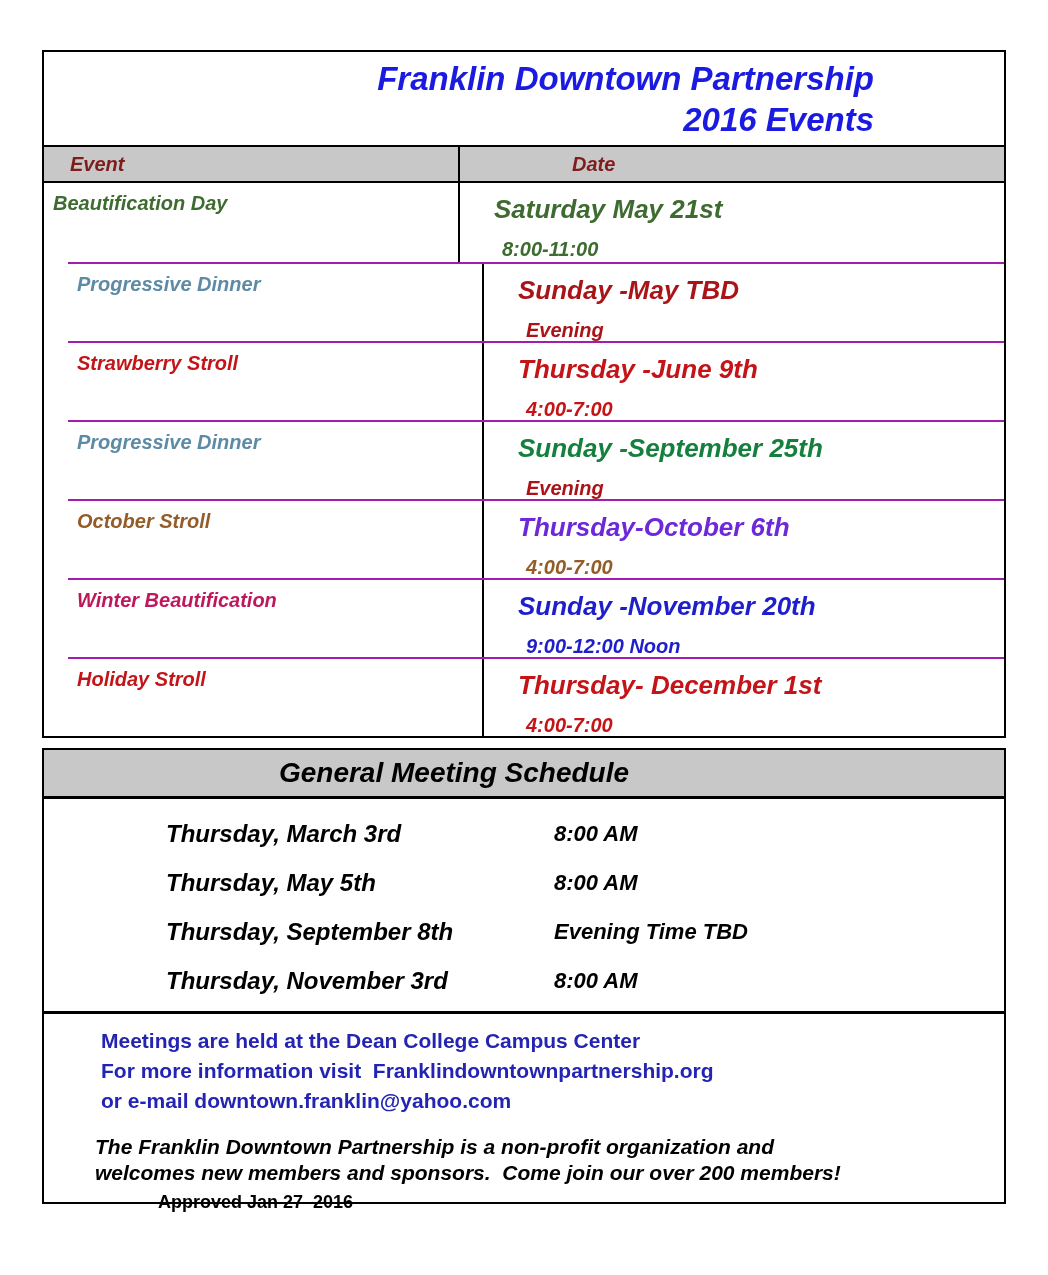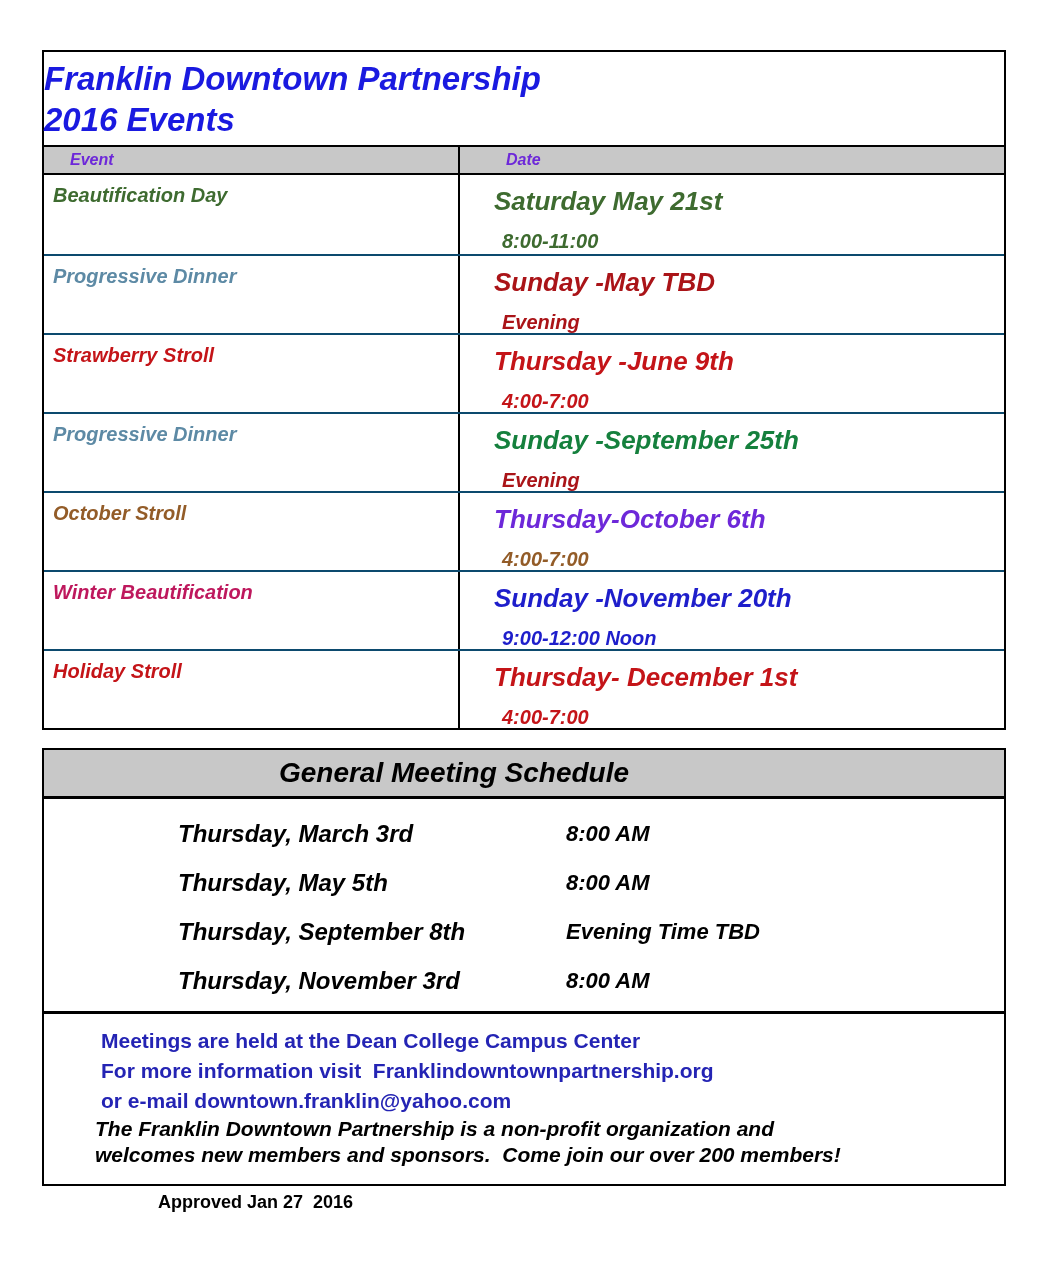--- a/index.html
+++ b/index.html
@@ -20,47 +20,47 @@
     left: 42px; top: 50px;
     width: 964px;
     border: 2px solid #000;
     background: #fff;
   }
   .title-row {
     height: 93px;
     padding-right: 130px;
     display: flex; flex-direction: column;
     justify-content: center;
-    text-align: left;
+    text-align: right;
     font-size: 33px;
     line-height: 41px;
   }
   .header-row {
     display: flex;
-    height: 30px;
+    height: 38px;
     background: #c8c8c8;
     border-top: 2px solid #000;
     border-bottom: 2px solid #000;
-    font-size: 16px;
-    color: #6d28d9;
+    font-size: 20px;
+    color: #7f1d1d;
   }
   .hdr-event {
     width: 416px;
     border-right: 2px solid #000;
     display: flex; align-items: center;
     padding-left: 26px;
   }
   .hdr-date {
     flex: 1;
     display: flex; align-items: center;
-    padding-left: 46px;
+    padding-left: 112px;
     text-align: center;
   }
   .event-row { display: flex; height: 79px; }
-  .event-row + .event-row { border-top: 2px solid #0c4a6e; }
+  .event-row + .event-row { border-top: 2px solid #a21caf; margin-left: 24px; }
   .cell-event {
     width: 416px;
     border-right: 2px solid #000;
     padding: 9px 0 0 9px;
     font-size: 20px;
     white-space: pre-wrap;
   }
   .cell-date { flex: 1; padding: 11px 0 0 34px; }
   .date-line { font-size: 26px; white-space: pre-wrap; }
   .time-line { font-size: 20px; margin-top: 13px; padding-left: 8px; white-space: pre-wrap; }
@@ -74,33 +74,33 @@
   }
   .meeting-header {
     height: 49px;
     background: #c8c8c8;
     border-bottom: 3px solid #000;
     display: flex; align-items: center; justify-content: center;
     padding-right: 140px;
     font-size: 28px;
     color: #000;
   }
-  .meeting-body { padding: 10px 16px 6px; border-radius: 7px; }
+  .meeting-body { padding: 10px 4px 6px; border-radius: 7px; }
   .meeting-row { display: flex; align-items: center; height: 49px; }
   .m-date { width: 506px; padding-left: 118px; font-size: 24px; white-space: pre-wrap; }
   .m-time { font-size: 22px; white-space: pre-wrap; }
   .info-block { border-top: 3px solid #000; padding: 12px 0 16px; }
   .info-line {
     font-style: normal;
     font-size: 21px;
     line-height: 30px;
     padding-left: 57px;
     white-space: pre-wrap;
   }
-  .note-block { }
+  .note-block { margin-top: 18px; }
   .note-line {
     color: #000;
     font-size: 21px;
     line-height: 26px;
     padding-left: 51px;
     white-space: pre-wrap;
   }
   
   .approved {
     position: absolute;

